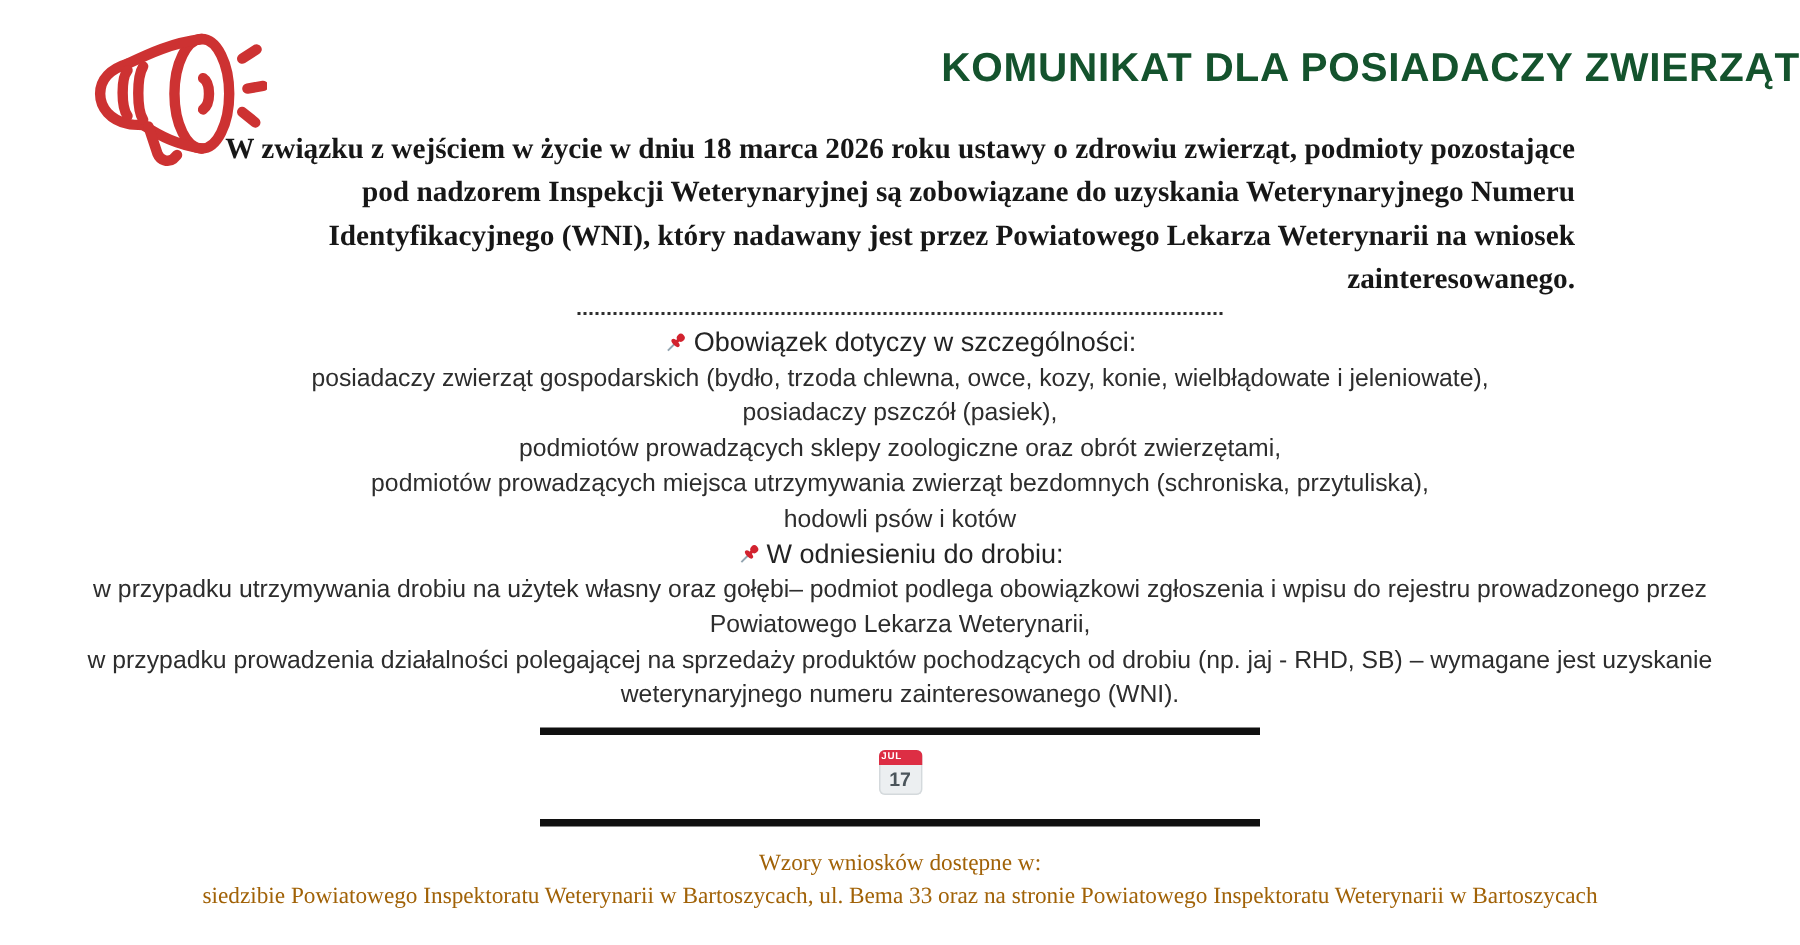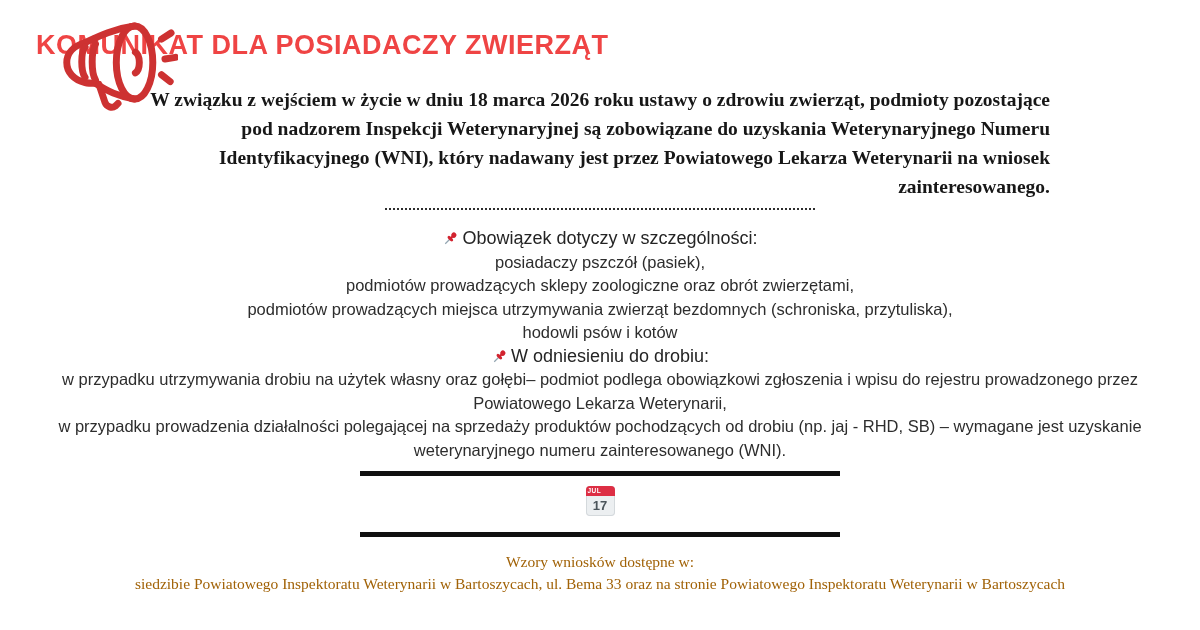--- a/index.html
+++ b/index.html
@@ -6,26 +6,26 @@
   html, body { width: 1200px; height: 630px; background: #ffffff; overflow: hidden; }
   body { font-family: "Liberation Sans", sans-serif; color: #1c1c1c; position: relative; }
 
   .poster { width: 1200px; height: 630px; position: relative; padding-top: 30px; }
 
   .megaphone {
     position: absolute; left: 52px; top: 16px; width: 126px; height: 100px;
   }
 
   .page-title {
-    text-align: left;
+    text-align: right;
     font-family: "Liberation Sans", sans-serif;
     font-weight: 800;
     font-size: 27px;
     letter-spacing: 0.5px;
-    color: #ef4444;
+    color: #14532d;
     padding-left: 36px;
   }
 
   .intro {
     margin: 24px auto 0;
     max-width: 900px;
     text-align: right;
     font-family: "Liberation Serif", serif;
     font-weight: bold;
     font-size: 19.5px;
@@ -34,21 +34,21 @@
   }
 
   .dotted-divider {
     width: 430px;
     margin: 7px auto 0;
     border-top: 2.5px dotted #2e2e2e;
     height: 0;
   }
 
   .list-block {
-    margin: 17px auto 0;
+    margin: 7px auto 0;
     max-width: 1175px;
     text-align: center;
     font-family: "Liberation Sans", sans-serif;
     font-weight: 400;
     font-size: 16.5px;
     line-height: 23.5px;
     color: #2d2d2d;
   }
   .sec-header { font-size: 18px; color: #242424; }
   .pin { width: 17px; height: 17px; vertical-align: -3px; margin-right: 3px; display: inline-block; }
@@ -126,20 +126,21 @@
     <div class="sec-header">
       <svg class="pin" viewBox="0 0 24 24">
         <g transform="rotate(45 12 12)">
           <line x1="12" y1="14" x2="12" y2="22.5" stroke="#93a5b1" stroke-width="1.8"></line>
           <circle cx="12" cy="5.3" r="3.7" fill="#d2232f"></circle>
           <rect x="10.5" y="7" width="3" height="4.5" fill="#d2232f"></rect>
           <ellipse cx="12" cy="12.3" rx="4.8" ry="2.4" fill="#d2232f"></ellipse>
         </g>
       </svg><span>Obowiązek dotyczy w szczególności:</span>
     </div>
+    <div class="line">posiadaczy zwierząt gospodarskich (bydło, trzoda chlewna, owce, kozy, konie, wielbłądowate i jeleniowate),</div>
     <div class="line">posiadaczy pszczół (pasiek),</div>
     <div class="line">podmiotów prowadzących sklepy zoologiczne oraz obrót zwierzętami,</div>
     <div class="line">podmiotów prowadzących miejsca utrzymywania zwierząt bezdomnych (schroniska, przytuliska),</div>
     <div class="line">hodowli psów i kotów</div>
 
     <div class="sec-header">
       <svg class="pin" viewBox="0 0 24 24">
         <g transform="rotate(45 12 12)">
           <line x1="12" y1="14" x2="12" y2="22.5" stroke="#93a5b1" stroke-width="1.8"></line>
           <circle cx="12" cy="5.3" r="3.7" fill="#d2232f"></circle>

